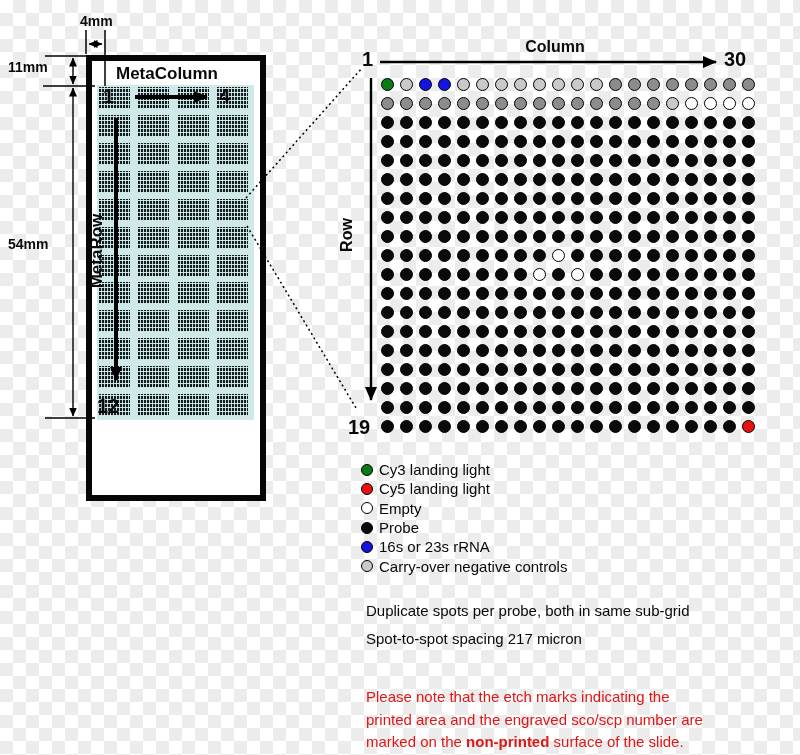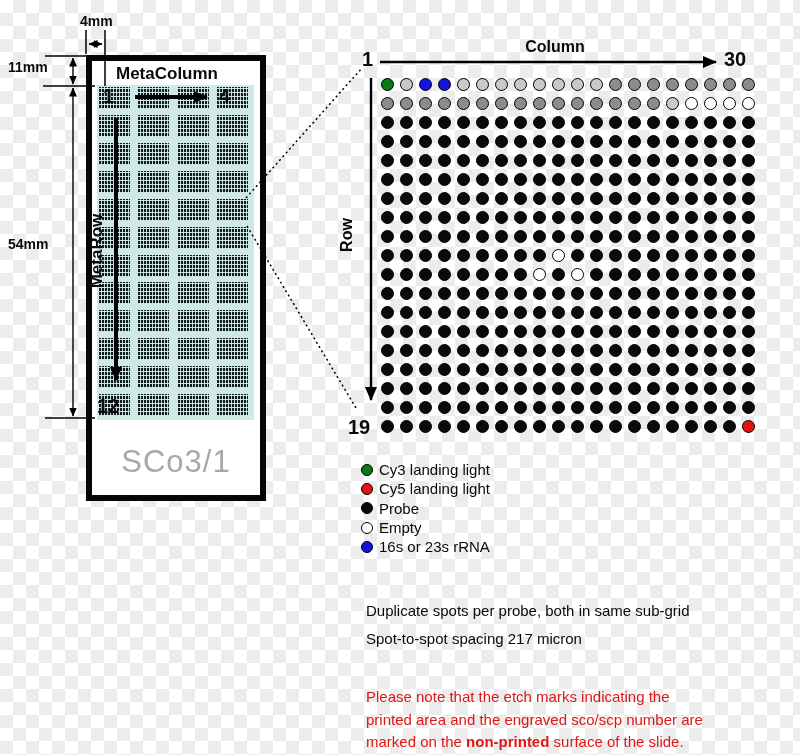--- a/index.html
+++ b/index.html
@@ -134,21 +134,20 @@
 
   <div class="lbl dim" style="left:80px;top:13px">4mm</div>
   <div class="lbl dim" style="left:8px;top:59px">11mm</div>
   <div class="lbl dim" style="left:8px;top:236px">54mm</div>
 
   <div class="lbl meta" style="left:116px;top:64px">MetaColumn</div>
   <div class="lbl num" style="left:103px;top:85px">1</div>
   <div class="lbl num" style="left:219px;top:85px">4</div>
   <div class="lbl meta rot ctr" style="left:57px;top:241px;width:80px">MetaRow</div>
   <div class="lbl num" style="left:97px;top:395px">12</div>
-  <div id="slide-id" class="lbl">SCo3/1</div>
 
   <div class="lbl axis ctr" style="left:390px;top:38px;width:330px">Column</div>
   <div class="lbl num" style="left:362px;top:48px">1</div>
   <div class="lbl num" style="left:724px;top:48px">30</div>
   <div class="lbl axis rot ctr" style="left:309px;top:226px;width:76px">Row</div>
   <div class="lbl num" style="left:348px;top:416px">19</div>
 
   <div id="dot-grid" class="abs">
       <span class="dot" style="left: 0px; top: 0px; background: rgb(10, 122, 20);"></span>
       <span class="dot" style="left: 19px; top: 0px; background: rgb(201, 201, 201);"></span>
@@ -535,31 +534,35 @@
   <div id="legend" class="abs">
       <div class="legend-row">
         <span class="legend-dot" style="background: rgb(10, 122, 20);"></span>
         <span>Cy3 landing light</span>
       </div>
       <div class="legend-row">
         <span class="legend-dot" style="background: rgb(232, 18, 18);"></span>
         <span>Cy5 landing light</span>
       </div>
       <div class="legend-row">
+        <span class="legend-dot" style="background: rgb(255, 255, 255);"></span>
+        <span>Empty</span>
+      </div>
+      <div class="legend-row">
         <span class="legend-dot" style="background: rgb(10, 10, 10);"></span>
         <span>Probe</span>
-      </div>
-      <div class="legend-row">
-        <span class="legend-dot" style="background: rgb(255, 255, 255);"></span>
-        <span>Empty</span>
       </div>
       <div class="legend-row">
         <span class="legend-dot" style="background: rgb(20, 20, 220);"></span>
         <span>16s or 23s rRNA</span>
       </div>
+      <div class="legend-row">
+        <span class="legend-dot" style="background: rgb(201, 201, 201);"></span>
+        <span>Carry-over negative controls</span>
+      </div>
     </div>
 
   <div class="note" style="top:602px">Duplicate spots per probe, both in same sub-grid</div>
   <div class="note" style="top:630px">Spot-to-spot spacing 217 micron</div>
 
   <div id="warning" style="color: rgb(224, 22, 22);">
     <div>Please note that the etch marks indicating the</div>
     <div>printed area and the engraved sco/scp number are</div>
     <div><span>marked on the </span><span class="b">non-printed</span><span> surface of the slide.</span></div>
   </div>

